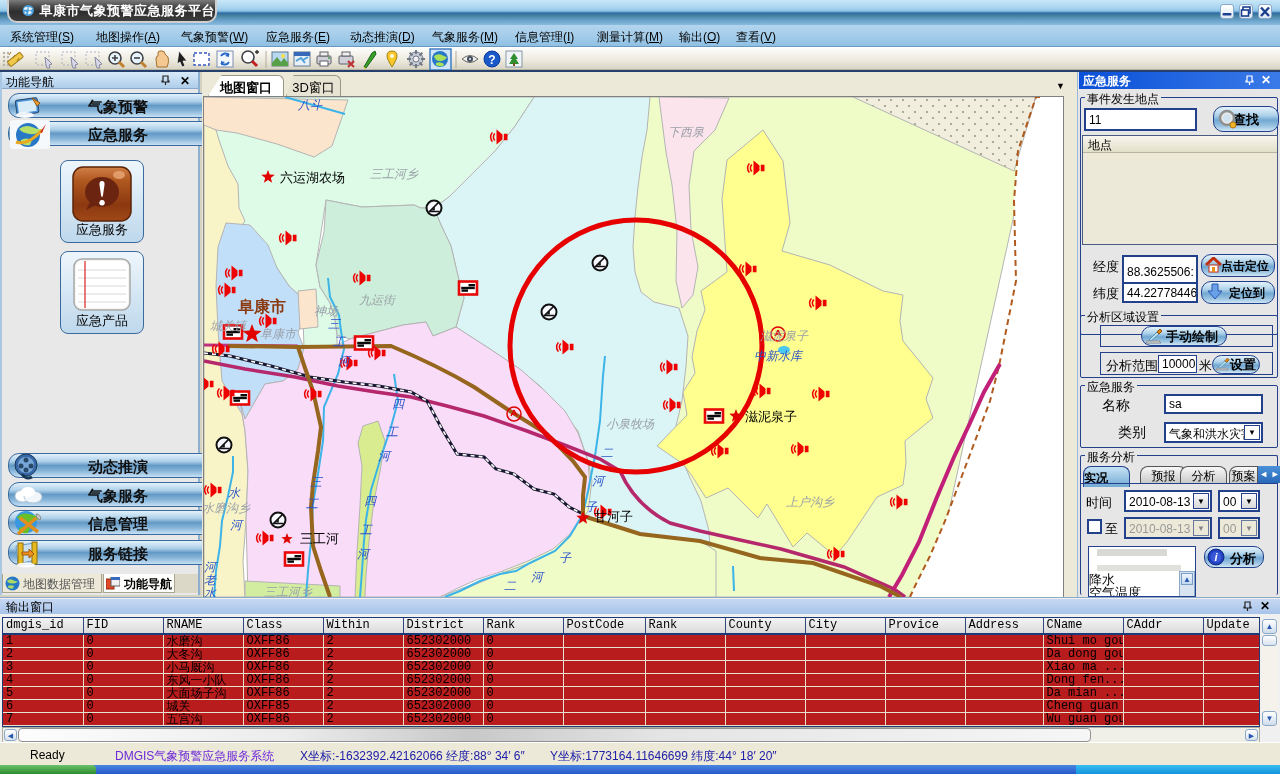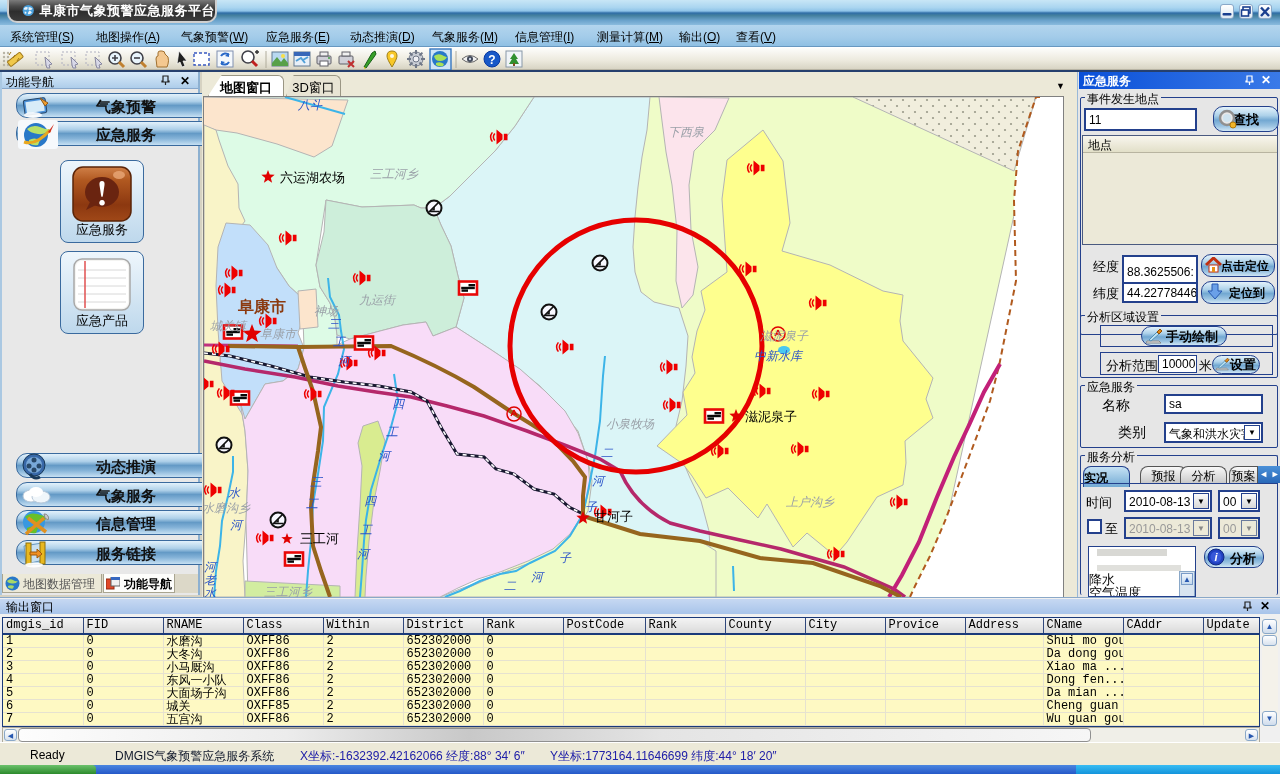--- a/index.html
+++ b/index.html
@@ -18,21 +18,21 @@
   background:linear-gradient(#b3d5ee 0%, #a2cbe9 60%, #8fc0e3 100%);
   border-bottom:1px solid #6898c0; font-size:12px; color:#000; }
 #menubar .mi { position:absolute; top:4px; }
 
 #toolbar { position:absolute; left:0; top:47px; width:1280px; height:23px;
   background:linear-gradient(#fdfdfb 0%, #ece9dd 60%, #d8d4c4 100%);
   border-top:1px solid #ffffff; border-bottom:1px solid #b8b4a4; }
 
 #leftpanel { position:absolute; left:0; top:70px; width:200px; height:525px; background:#e8e8e8; border-right:2px solid #8db0d0; border-left:2px solid #aac8e2; }
 #lp-head { position:absolute; left:0; top:2px; width:196px; height:17px; background:linear-gradient(#d8eafa,#aecdea); font-size:12px; color:#000; padding:2px 0 0 4px; border-bottom:1px solid #88a8cc;}
-.navbtn { position:absolute; left:14px; width:220px; height:25px; border:1px solid #3a6a9e; border-radius:11px;
+.navbtn { position:absolute; left:6px; width:220px; height:25px; border:1px solid #3a6a9e; border-radius:11px;
   background:linear-gradient(#e2f1fb 0%, #aed0e9 32%, #649ac6 50%, #85b3d8 72%, #c6e0f3 100%); }
 .navbtn .cap { position:absolute; left:0; right:0; top:4px; text-align:center; font-size:15px; font-weight:bold; color:#111; }
 .navbtn .ic { position:absolute; left:3px; top:0px; width:34px; height:25px; }
 .navbtn svg.ic { left:3px; }
 .bigbtn { position:absolute; left:58px; width:84px; height:83px; border:1px solid #3a6a9e; border-radius:8px; background:linear-gradient(#eef6fc,#bed8ec); }
 .bigbtn .cap { position:absolute; left:0; right:0; bottom:3px; text-align:center; font-size:13px; color:#000; }
 
 #lp-tabs { position:absolute; left:0; top:504px; width:196px; height:19px; background:#dcd8c8; font-size:12px; }
 
 #maparea { position:absolute; left:202px; top:70px; width:875px; height:527px; background:#ece9d8; }
@@ -44,21 +44,21 @@
 #rp-title { position:absolute; left:1px; top:2px; width:201px; height:17px; background:linear-gradient(90deg,#0a50d8,#3a7ae8); color:#fff; font-weight:bold; font-size:12px; padding:1px 0 0 4px; }
 .grp { position:absolute; left:2px; width:198px; border:1px solid #23408c; border-radius:2px; }
 .grplabel { position:absolute; top:-7px; left:4px; background:#e6e6e6; font-size:12px; color:#000; padding:0 2px; }
 .inp { position:absolute; background:#fff; border:2px solid #23408c; font-size:12px; padding-left:3px; color:#000; }
 .pillbtn { position:absolute; border:1px solid #23408c; border-radius:10px;
   background:linear-gradient(#e4f2fa 0%, #aed2ea 35%, #72a8d2 55%, #9cc4e2 80%, #d0e6f4 100%);
   font-size:13px; font-weight:bold; color:#000; text-align:center; }
 
 #output { position:absolute; left:0; top:597px; width:1280px; height:145px; background:#f0f0f0; border-top:1px solid #8aa8c8; }
 #out-title { position:absolute; left:0; top:1px; width:1280px; height:15px; background:linear-gradient(#c6d8f2,#a8c4ea); font-size:12px; padding:0px 0 0 6px; }
-#out-table { position:absolute; left:2px; top:19px; width:1258px; height:110px; background:#fef9c3; border:1px solid #1a3a7a; overflow:hidden; }
+#out-table { position:absolute; left:2px; top:19px; width:1258px; height:110px; background:#b91c1c; border:1px solid #1a3a7a; overflow:hidden; }
 #out-table table { line-height:11px; }
 #out-table th { background:linear-gradient(#f4f4f4,#dadada); border-right:1px solid #30487c; border-bottom:2px solid #1a3a7a; font-weight:normal; text-align:left; padding:0 0 0 3px; height:16px; }
 #out-table td { border-right:1px solid #e6e2d0; border-bottom:1px solid #e6e2d0; padding:0 0 0 3px; white-space:nowrap; overflow:hidden; height:12px; line-height:12px; }
 #out-table td.cn { font-family:"Liberation Sans",sans-serif;margin-left:24px; }
 
 #statusbar { position:absolute; left:0; top:742px; width:1280px; height:23px; background:#ece9d8; border-top:1px solid #fff; font-size:12px; }
 
 #taskbar { position:absolute; left:0; top:765px; width:1280px; height:9px; background:linear-gradient(#4b86e0,#2558c8); }
 #taskstart { position:absolute; left:0; top:765px; width:96px; height:9px; background:linear-gradient(#6cc26c,#2c8a2c); border-radius:0 4px 0 0; }
 #tasktray { position:absolute; left:1076px; top:765px; width:204px; height:9px; background:linear-gradient(#38bcf2,#1394dc); }
@@ -738,20 +738,20 @@
       <div style="position:absolute;left:0;top:92px;width:15px;height:15px;background:linear-gradient(#ffffff,#cfdcec);border:1px solid #8aa8c8;border-radius:3px;color:#2858b0;font-size:8px;text-align:center;line-height:14px">▼</div>
     </div>
     <div style="position:absolute;left:2px;top:129px;width:1258px;height:16px;background:#f0efe8;border:1px solid #b0ac9c">
       <div style="position:absolute;left:1px;top:1px;width:13px;height:12px;background:linear-gradient(#ffffff,#d8e2ee);border:1px solid #8aa8c8;border-radius:3px;color:#2858b0;font-size:7px;text-align:center;line-height:12px">◀</div>
       <div style="position:absolute;left:15px;top:0px;width:1073px;height:14px;background:linear-gradient(90deg,#fdfdfd 0%,#ececec 25%,#c8c8c8 42%,#e4e4e4 60%,#f6f6f6 100%);border:1px solid #909090;border-radius:4px"></div>
       <div style="position:absolute;left:1242px;top:1px;width:13px;height:12px;background:linear-gradient(#ffffff,#d8e2ee);border:1px solid #8aa8c8;border-radius:3px;color:#2858b0;font-size:7px;text-align:center;line-height:12px">▶</div>
     </div>
   </div>
   <div id="statusbar">
     <span style="position:absolute;left:30px;top:5px">Ready</span>
-    <span style="position:absolute;left:115px;top:5px;color:#0f172a">DMGIS气象预警应急服务系统</span>
+    <span style="position:absolute;left:115px;top:5px;color:#6d28d9">DMGIS气象预警应急服务系统</span>
     <span style="position:absolute;left:300px;top:5px;color:#2020a8">X坐标:-1632392.42162066 经度:88° 34′ 6″</span>
     <span style="position:absolute;left:550px;top:5px;color:#2020a8">Y坐标:1773164.11646699 纬度:44° 18′ 20″</span>
   </div>
   <div id="taskbar"></div>
   <div id="taskstart"></div>
   <div id="tasktray"></div>
 </div>
 
 </body></html>

